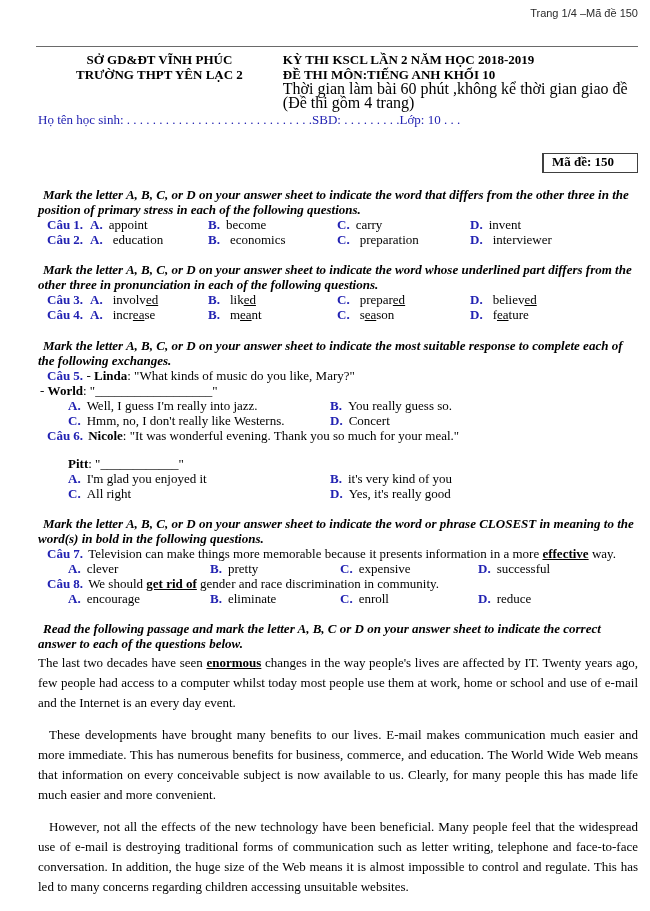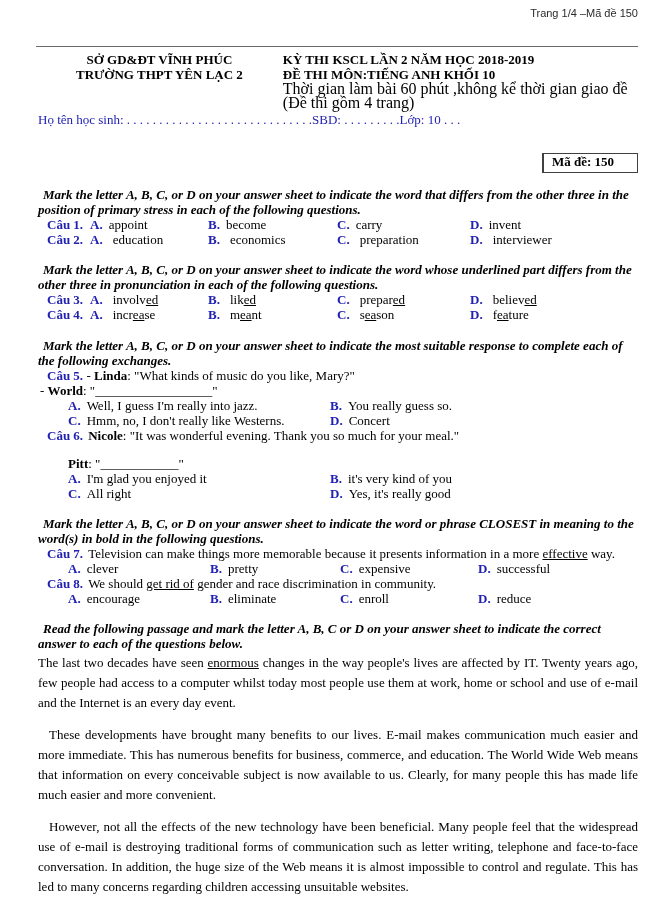--- a/index.html
+++ b/index.html
@@ -40,21 +40,21 @@
   .wide .letter { margin-right: 10px; }
   .mr { margin-right: 5px; }
 
   .qline { padding-left: 9px; line-height: 15px; white-space: nowrap; }
   .dline { padding-left: 2px; line-height: 15px; white-space: nowrap; }
   .pitt  { padding-left: 30px; margin-top: 13px; }
   .opts2 { display: grid; grid-template-columns: 262px auto; padding-left: 30px; line-height: 15px; white-space: nowrap; }
   .opts4 { display: grid; grid-template-columns: 142px 130px 138px auto; padding-left: 30px; line-height: 15px; white-space: nowrap; }
 
   .useg { text-decoration: underline; }
-  .bu   { font-weight: normal; text-decoration: underline; }
+  .bu   { font-weight: bold; text-decoration: underline; }
   .bname{ font-weight: bold; }
 
   .para { text-align: justify; line-height: 20px; margin-top: 12px; }
   .p-first { margin-top: 2px; }
   .indent { text-indent: 11px; }
 </style>
 </head>
 <body>
 
 <div class="page">

